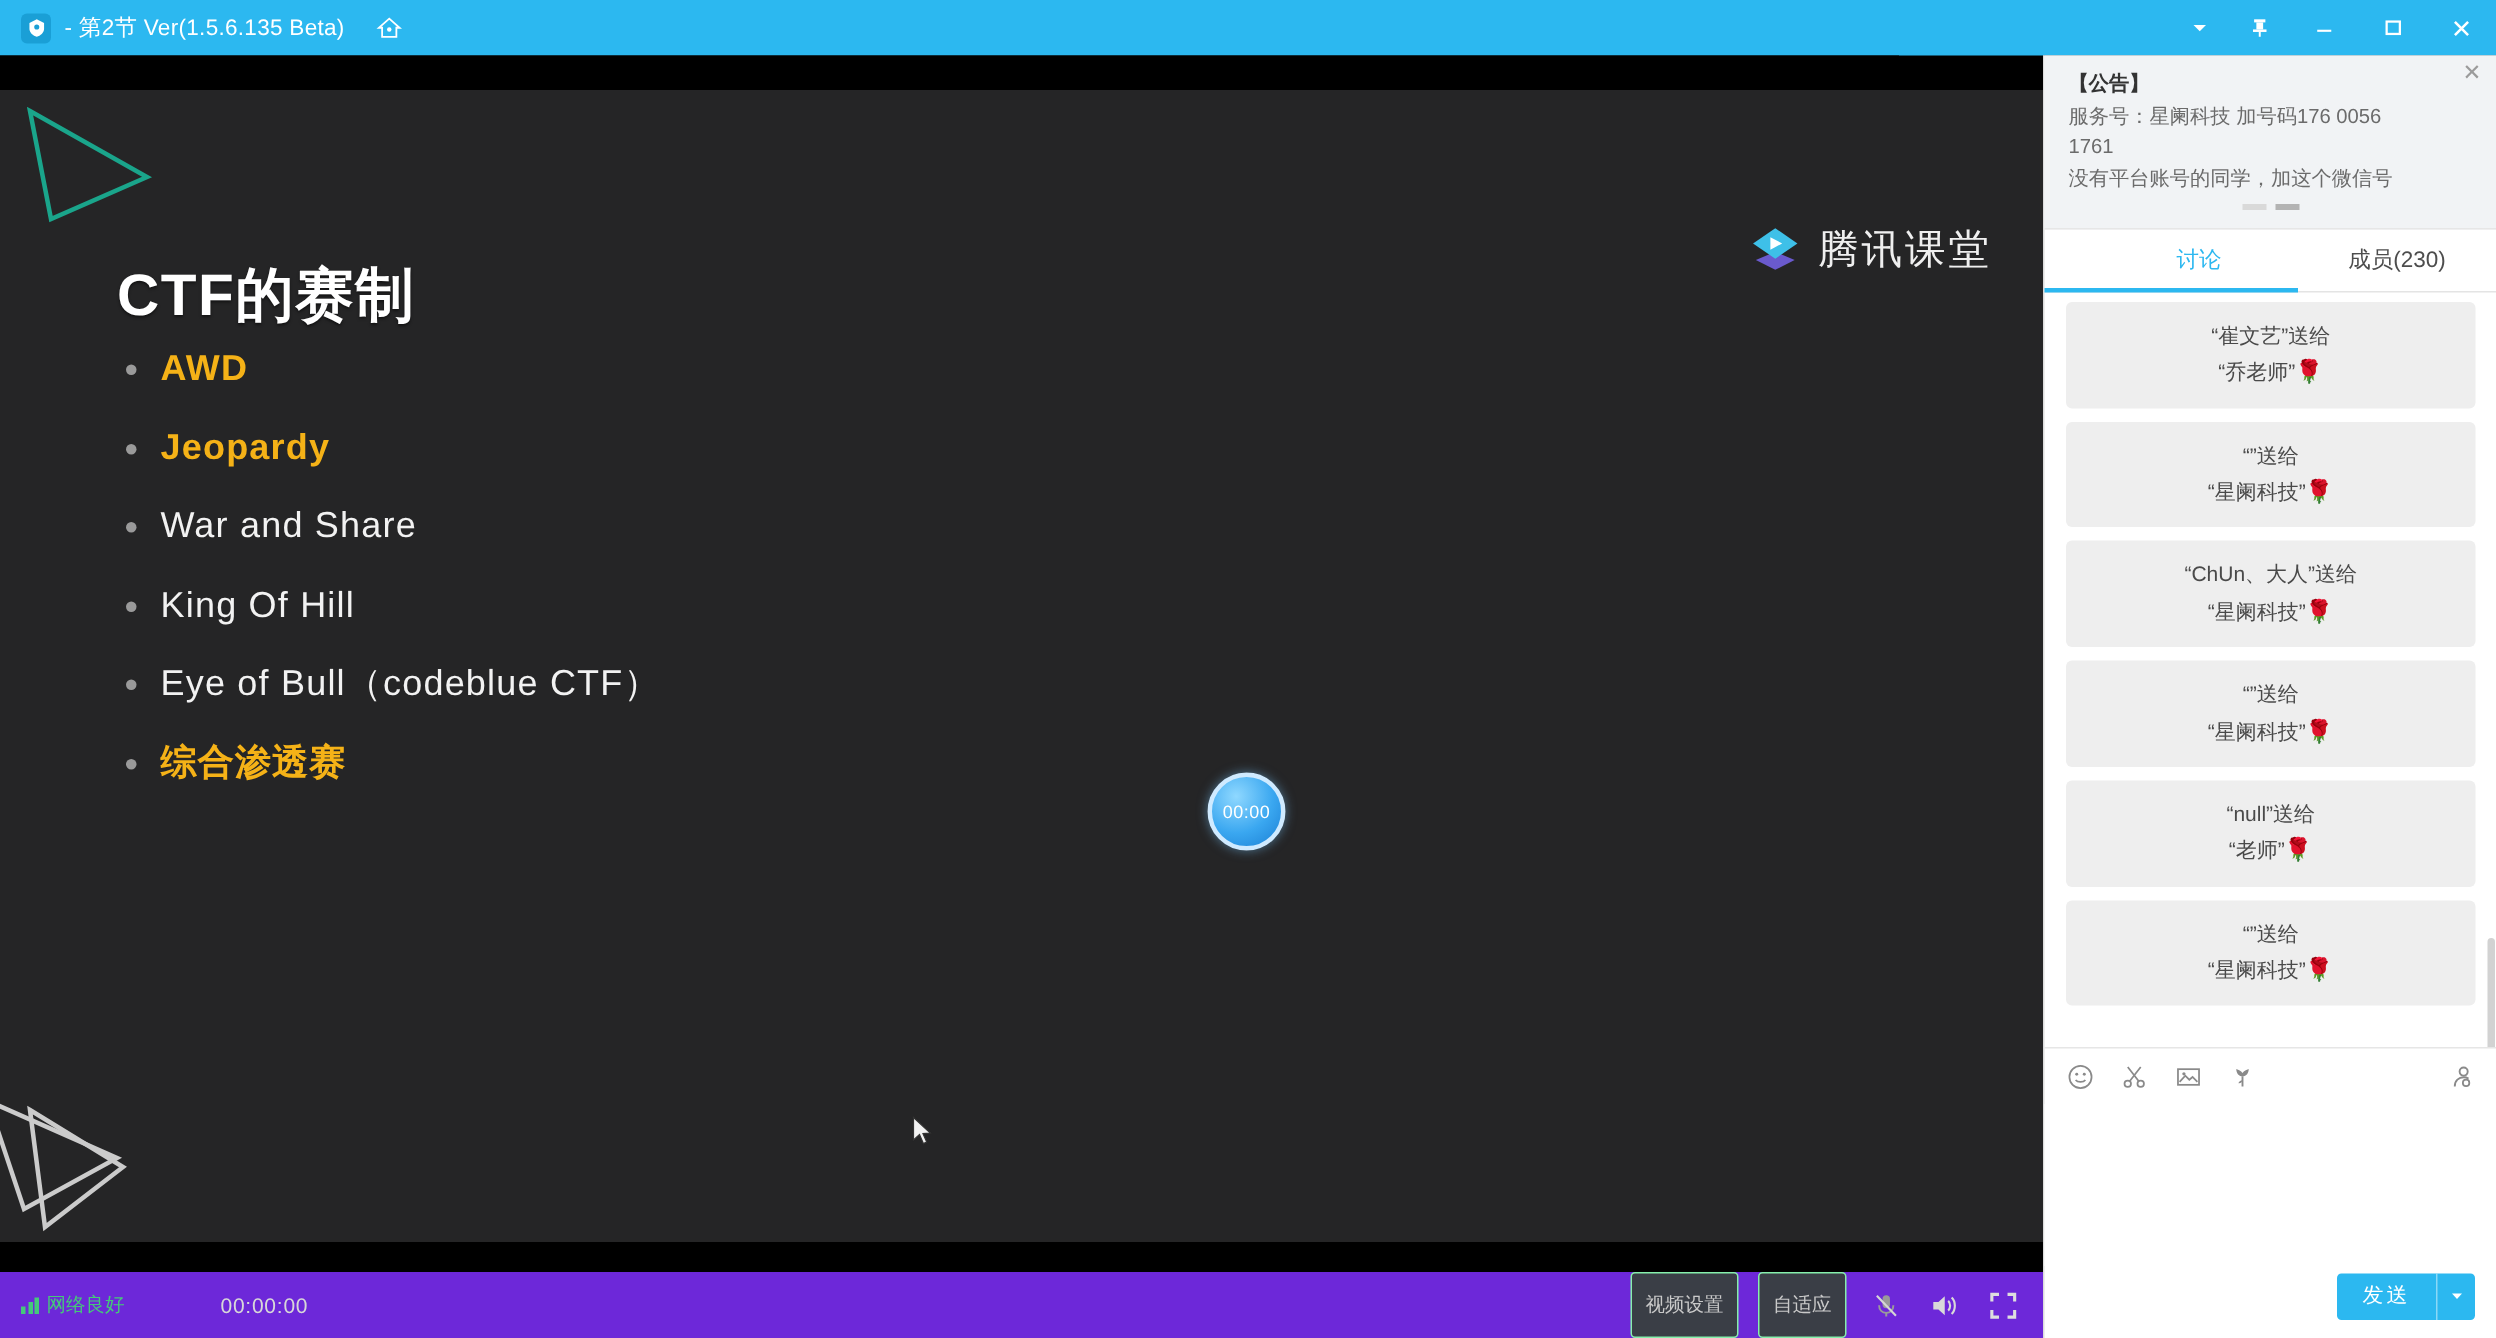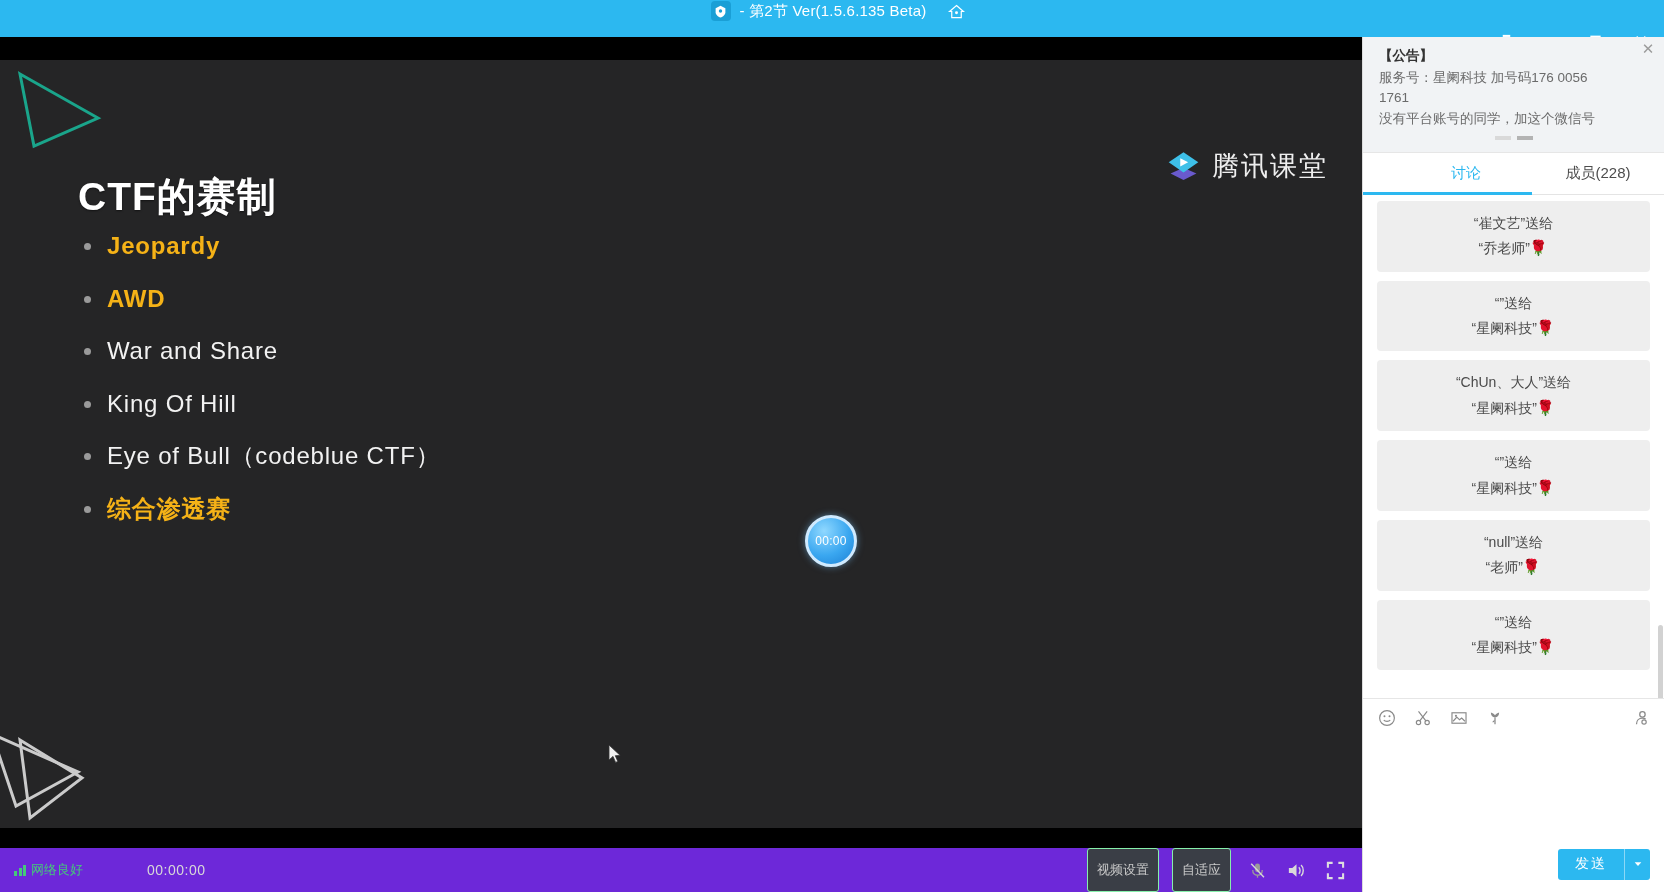--- a/index.html
+++ b/index.html
@@ -8,21 +8,21 @@
     overflow: hidden;
     font-family: "Liberation Sans", "DejaVu Sans", sans-serif;
     background: #000;
   }
   #app { position: relative; width: 1664px; height: 892px; }
 
   
   .titlebar {
     position: absolute; top: 0; left: 0; width: 1664px; height: 37px;
     background: #2cb8f0;
-    display: flex; align-items: center; flex-direction: column;
+    display: flex; align-items: center;
   }
   .tb-left { display: flex; align-items: center; padding-left: 14px; gap: 9px; }
   .tb-logo {
     width: 20px; height: 20px; border-radius: 4px;
     background: #1a9fd6;
     display: flex; align-items: center; justify-content: center;
     position: relative;
   }
   .tb-logo svg { display: block; }
   .tb-title {
@@ -296,22 +296,22 @@
 
     <div class="slide">
 
       <svg class="tri-teal" viewBox="0 0 96 96">
         <path d="M12 4 L90 48 L26 76 Z" fill="none" stroke="#1aa58b" stroke-width="3"></path>
       </svg>
 
       <h1 class="slide-title">CTF的赛制</h1>
 
       <ul class="bullets">
+        <li class="accent"><span>AWD</span></li>
         <li class="accent"><span>Jeopardy</span></li>
-        <li class="accent"><span>AWD</span></li>
         <li><span>War and Share</span></li>
         <li><span>King Of Hill</span></li>
         <li><span>Eye of Bull（codeblue CTF）</span></li>
         <li class="accent"><span>综合渗透赛</span></li>
       </ul>
 
       <div class="tx-logo">
         <svg width="37" height="34" viewBox="0 0 40 36">
           <path d="M20 20 L34 26 L20 33 L6 26 Z" fill="#6a5acd"></path>
           <path d="M20 3 L36 14 L20 25 L4 14 Z" fill="#3ec0e8"></path>
@@ -386,21 +386,21 @@
           <i></i>
           <i class="on"></i>
         </div>
     </div>
 
     <div class="tabs">
       <div class="tab active">
         <span>讨论</span>
       </div>
       <div class="tab">
-        <span>成员(228)</span>
+        <span>成员(230)</span>
       </div>
     </div>
 
     <div class="messages">
       <div class="msg">
         <div>“崔文艺”送给</div>
         <div><span>“乔老师”</span><span class="rose">🌹</span></div>
       </div>
       <div class="msg">
         <div>“”送给</div>

